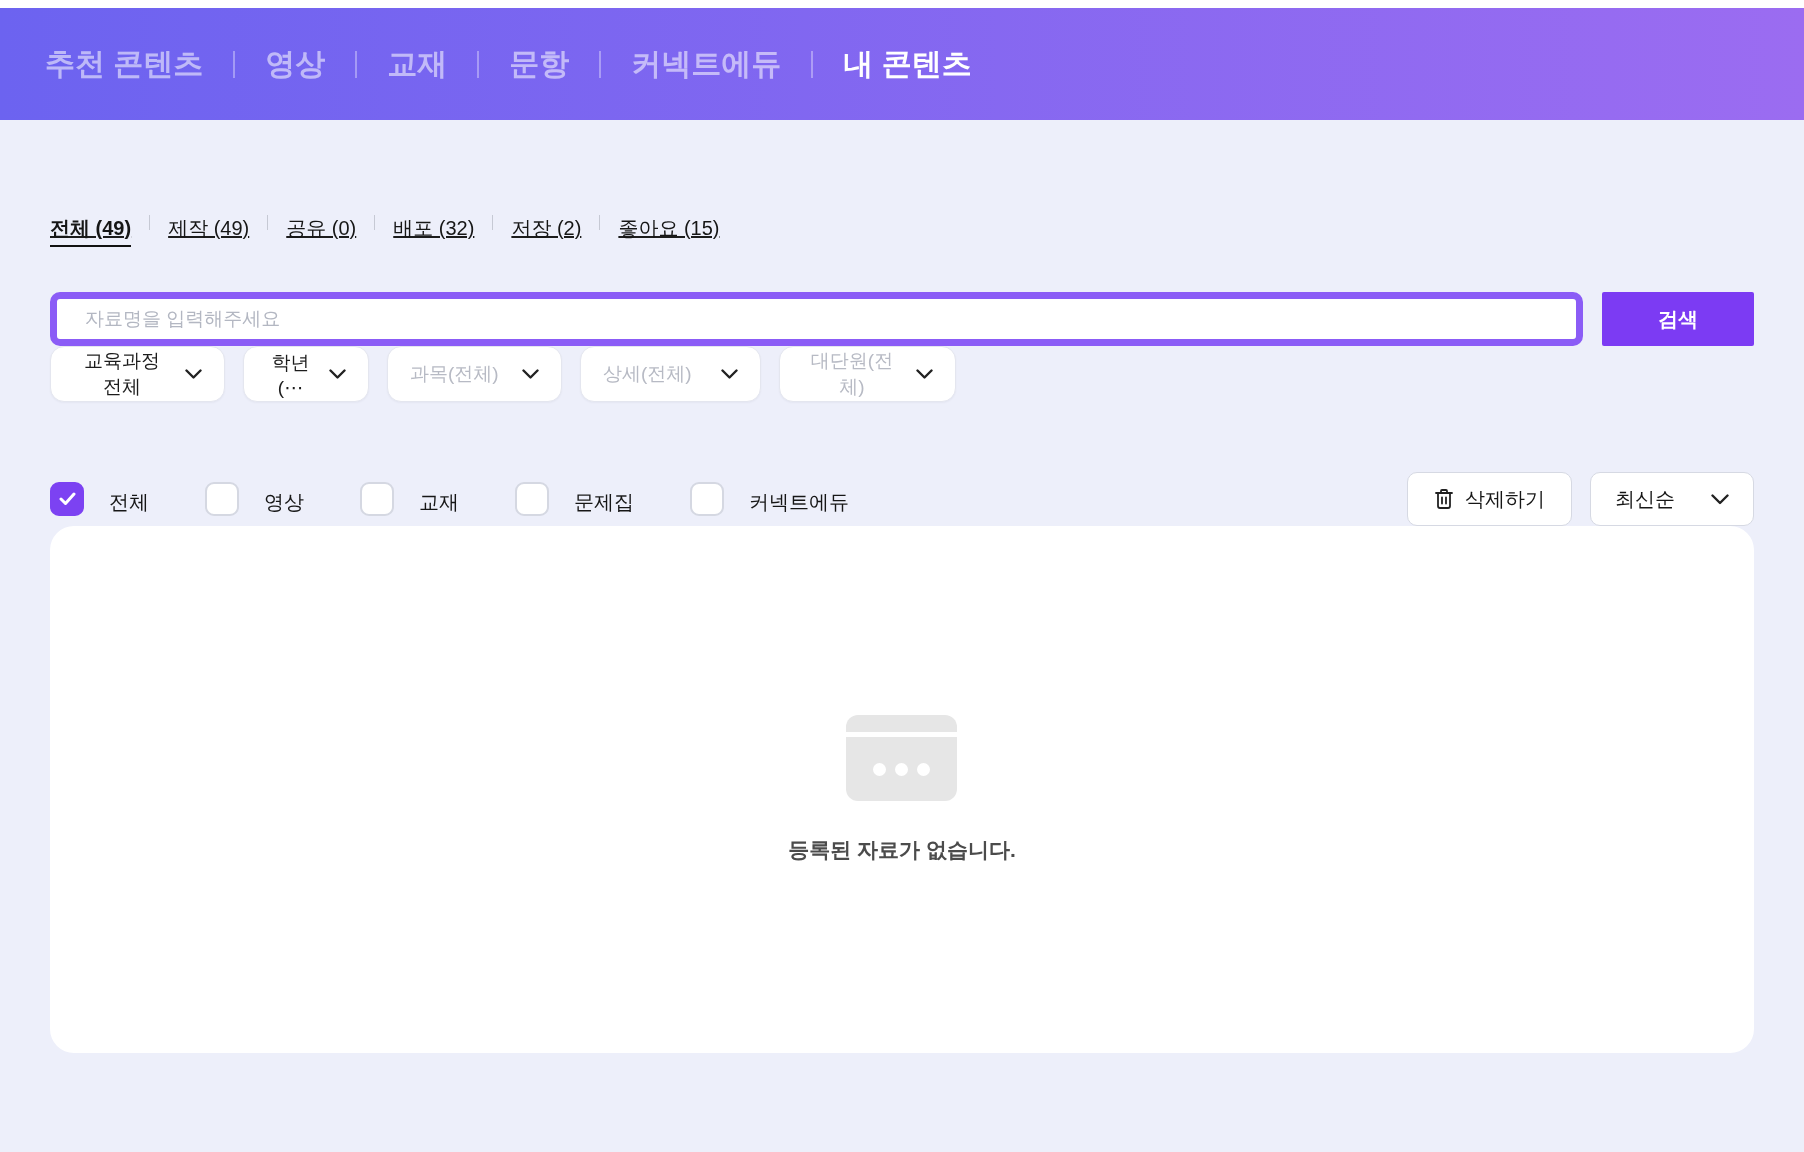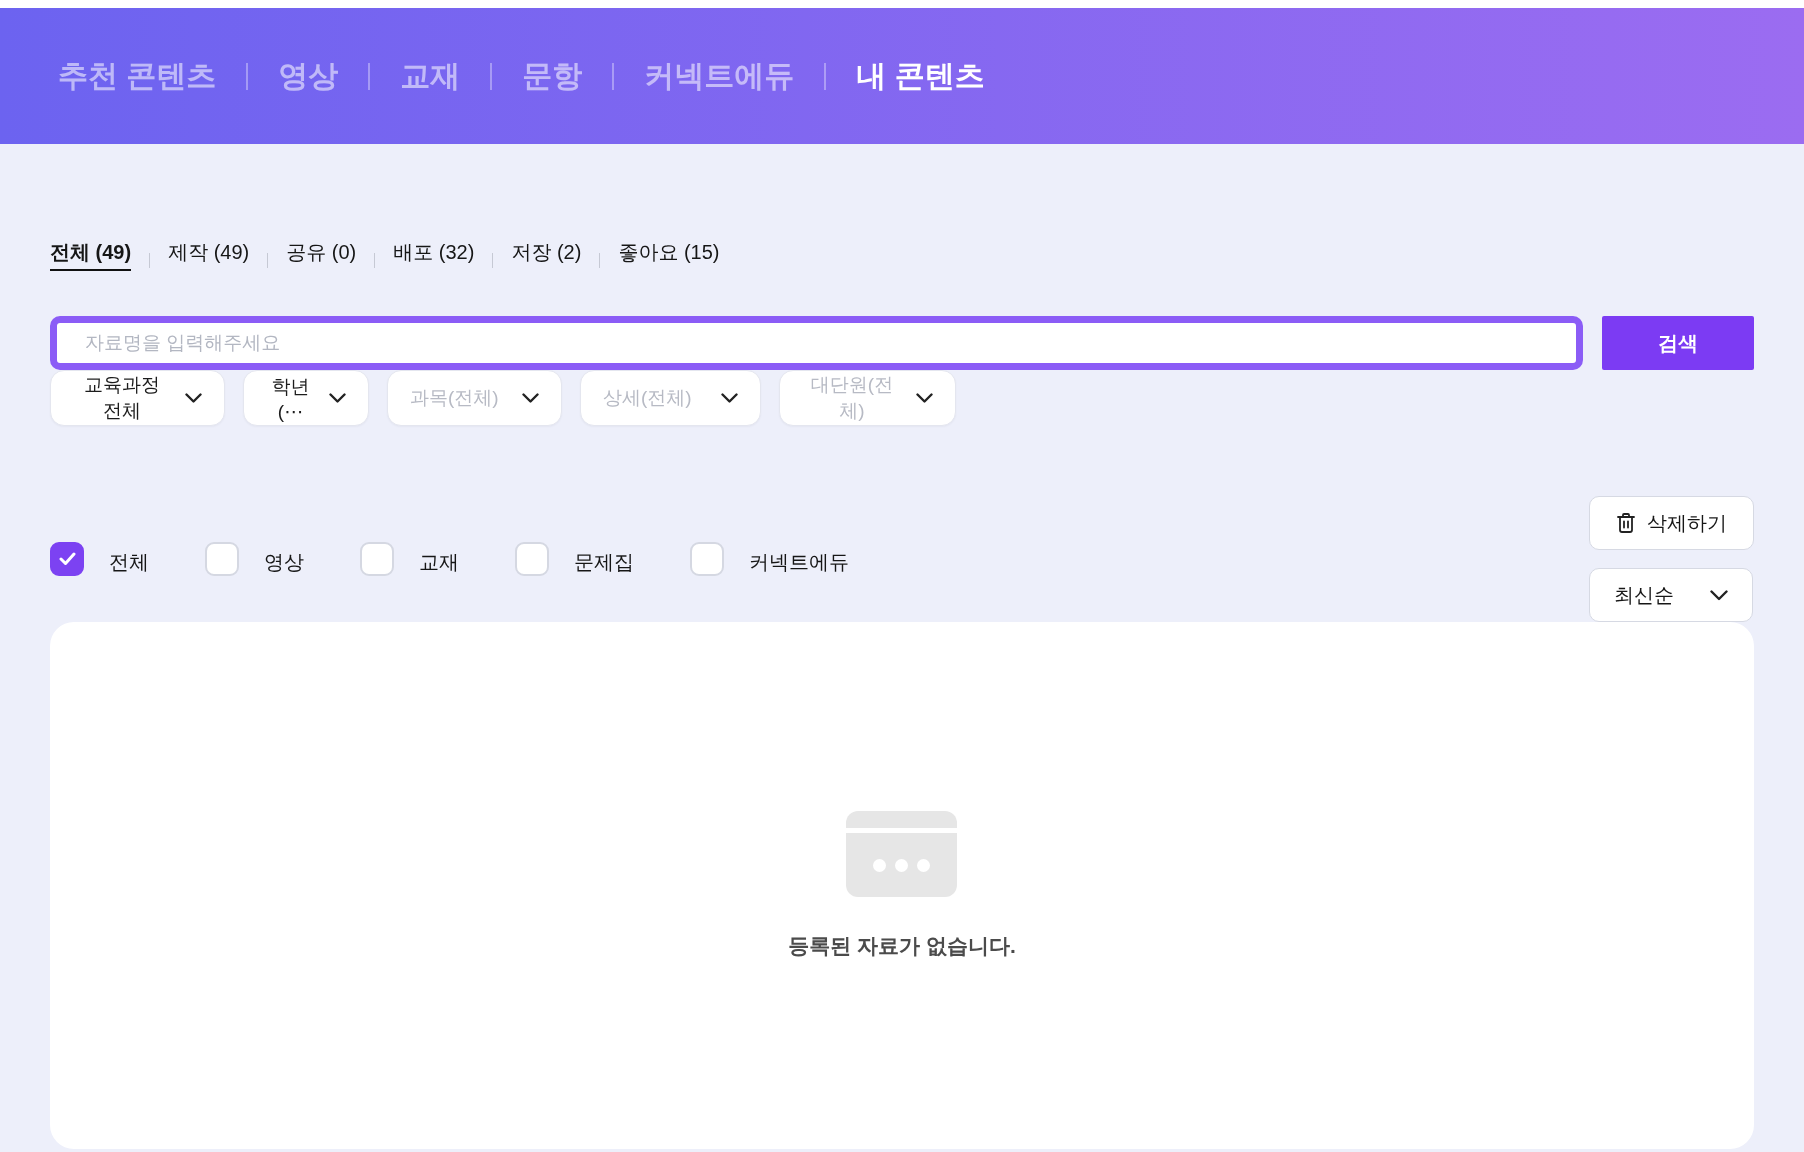--- a/index.html
+++ b/index.html
@@ -7,41 +7,42 @@
   body {
     background: #edeffa;
     font-family: "Liberation Sans", sans-serif;
     color: #1c1c1c;
     overflow: hidden;
   }
 
   
   .top-strip { height: 8px; background: #ffffff; }
   .nav {
-    height: 136px;
+    height: 112px;
     background: linear-gradient(90deg, #6c63f0 0%, #9b6cf1 100%);
     display: flex; align-items: center;
-    padding: 0 58px;
+    padding: 0 45px;
   }
   .nav-items { display: flex; align-items: center; gap: 30px; }
   .nav-item {
     font-size: 30px; font-weight: 700;
     color: rgba(255,255,255,0.55);
     text-decoration: none; cursor: pointer; white-space: nowrap;
   }
   .nav-item.active { color: #ffffff; }
   .nav-sep { width: 2px; height: 27px; background: rgba(255,255,255,0.35); }
 
   
   .content { padding: 0 50px; }
 
   .filter-tabs {
     margin-top: 95px;
-    display: flex; align-items: flex-end; gap: 18px;
+    display: flex; align-items: flex-start; gap: 18px;
     font-size: 20px;
+    text-decoration: underline;
   }
   .ftab {
     color: #161616; cursor: pointer; white-space: nowrap;
     padding-bottom: 3px; border-bottom: 2px solid transparent;
   }
   .ftab.active { font-weight: 700; border-bottom-color: #111; }
   .ftab-sep { width: 1px; height: 15px; background: #c6c9d4; margin-bottom: 3px; }
 
   .search-row { margin-top: 45px; display: flex; gap: 19px; }
   .search-input {
@@ -82,21 +83,21 @@
   .checks { display: flex; align-items: center; gap: 56px; }
   .check-group { display: flex; align-items: flex-end; gap: 25px; cursor: pointer; }
   .cb {
     width: 34px; height: 34px; border-radius: 9px;
     background: #fff; border: 2px solid #d5d8e2;
     display: flex; align-items: center; justify-content: center;
   }
   .cb.checked { background: #7c42f2; border-color: #7c42f2; }
   .check-label { font-size: 20px; color: #161616; }
 
-  .toolbar-right { display: flex; gap: 18px; flex-direction: column; }
+  .toolbar-right { display: flex; gap: 18px; }
   .tool-btn {
     height: 54px; background: #fff;
     border: 1.5px solid #d6d9e3; border-radius: 10px;
     display: flex; align-items: center;
     font-size: 20px; color: #161616; cursor: pointer;
     font-family: "Liberation Sans", sans-serif;
   }
   .delete-btn { padding: 0 26px; gap: 11px; }
   .sort-btn { width: 164px; padding: 0 24px; justify-content: space-between; }
 

